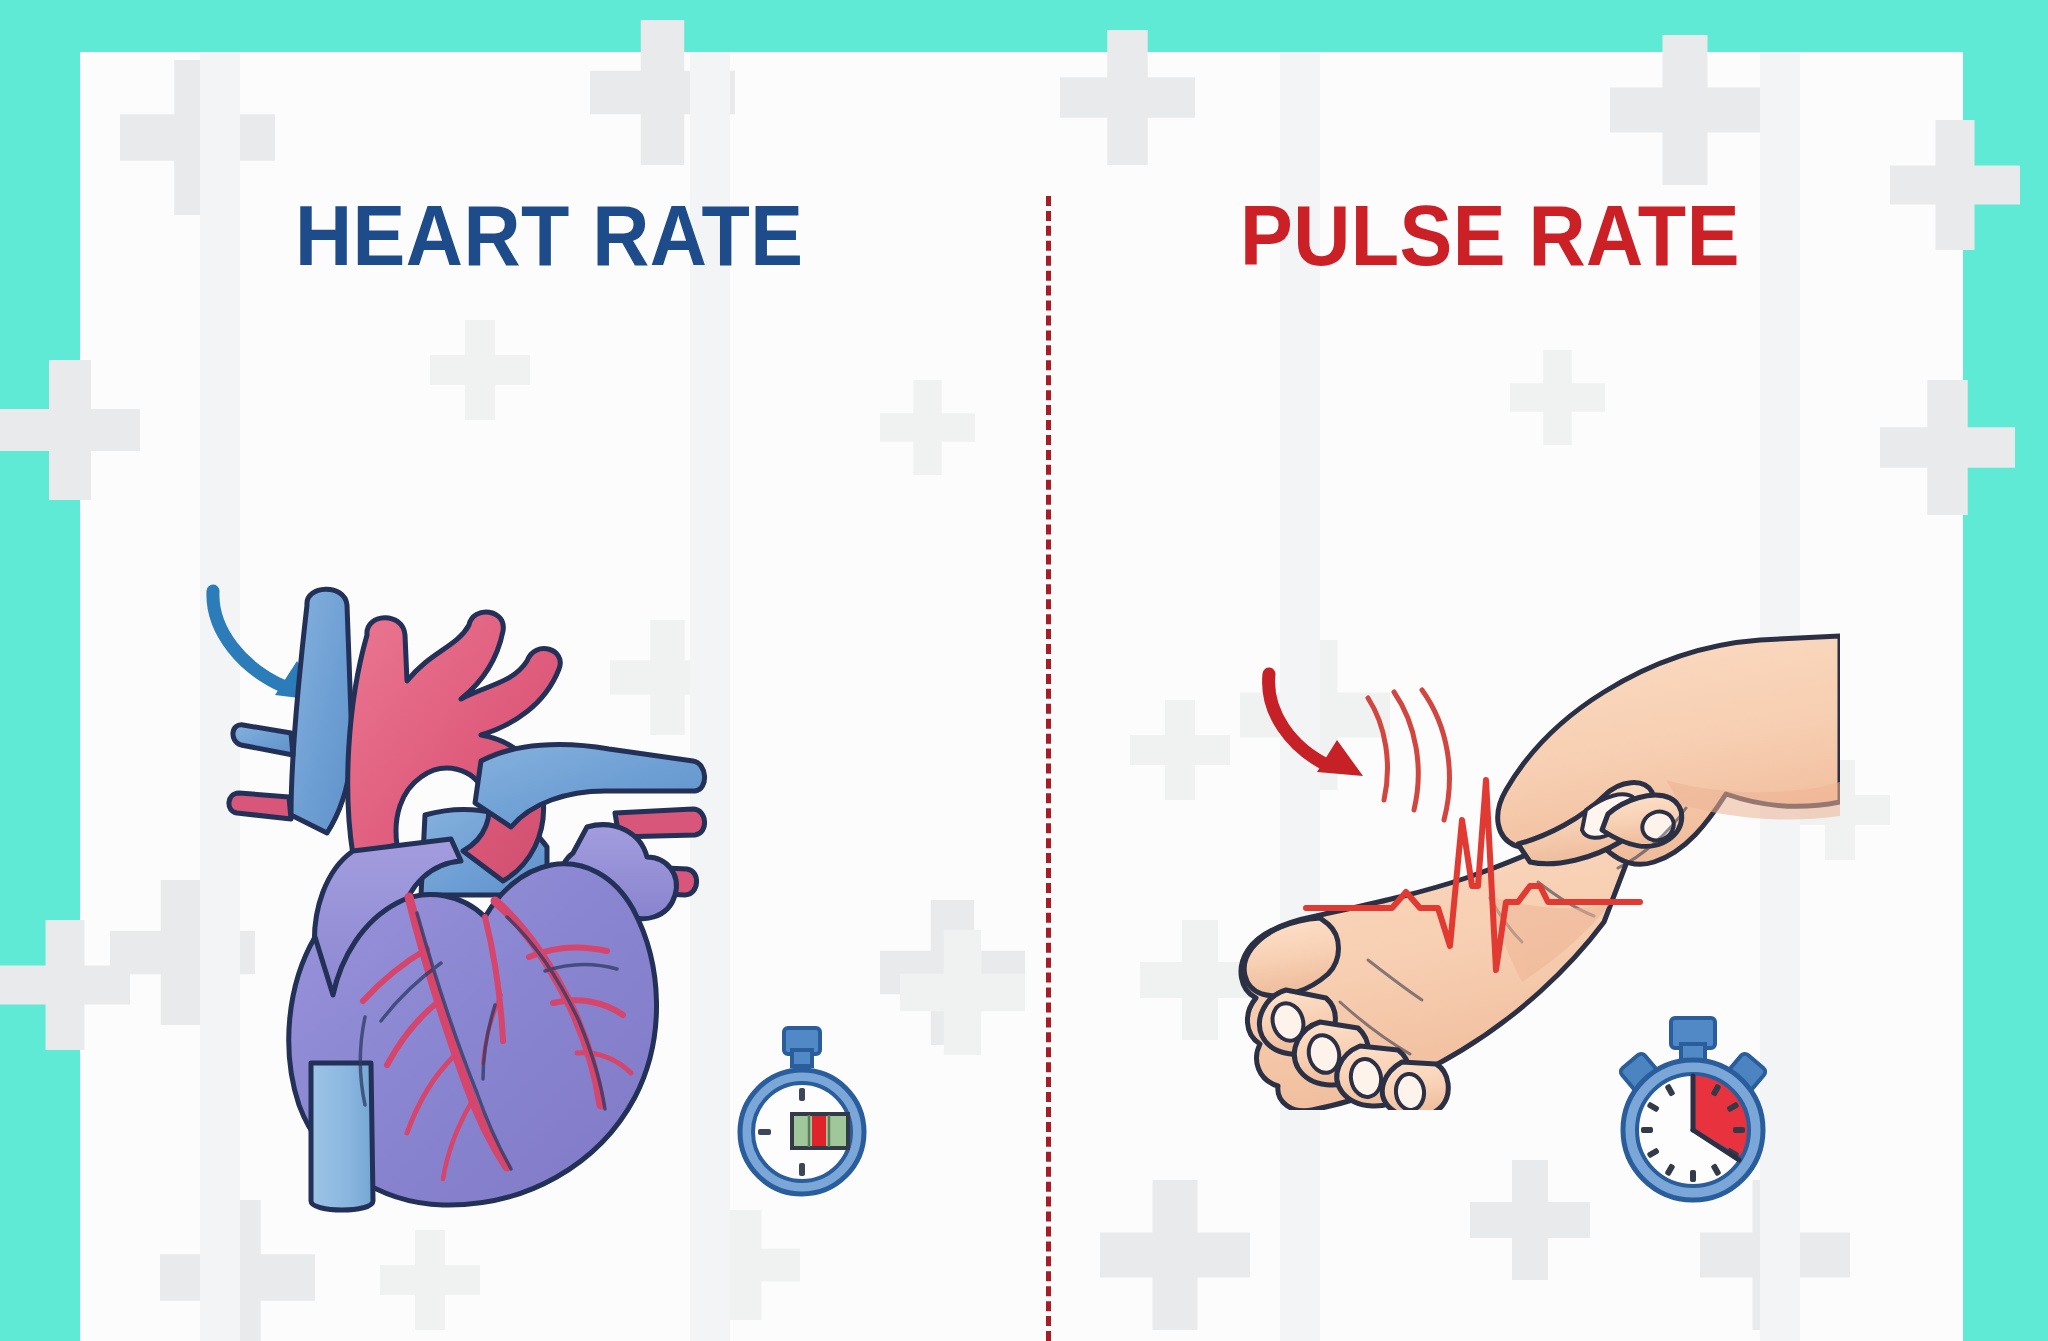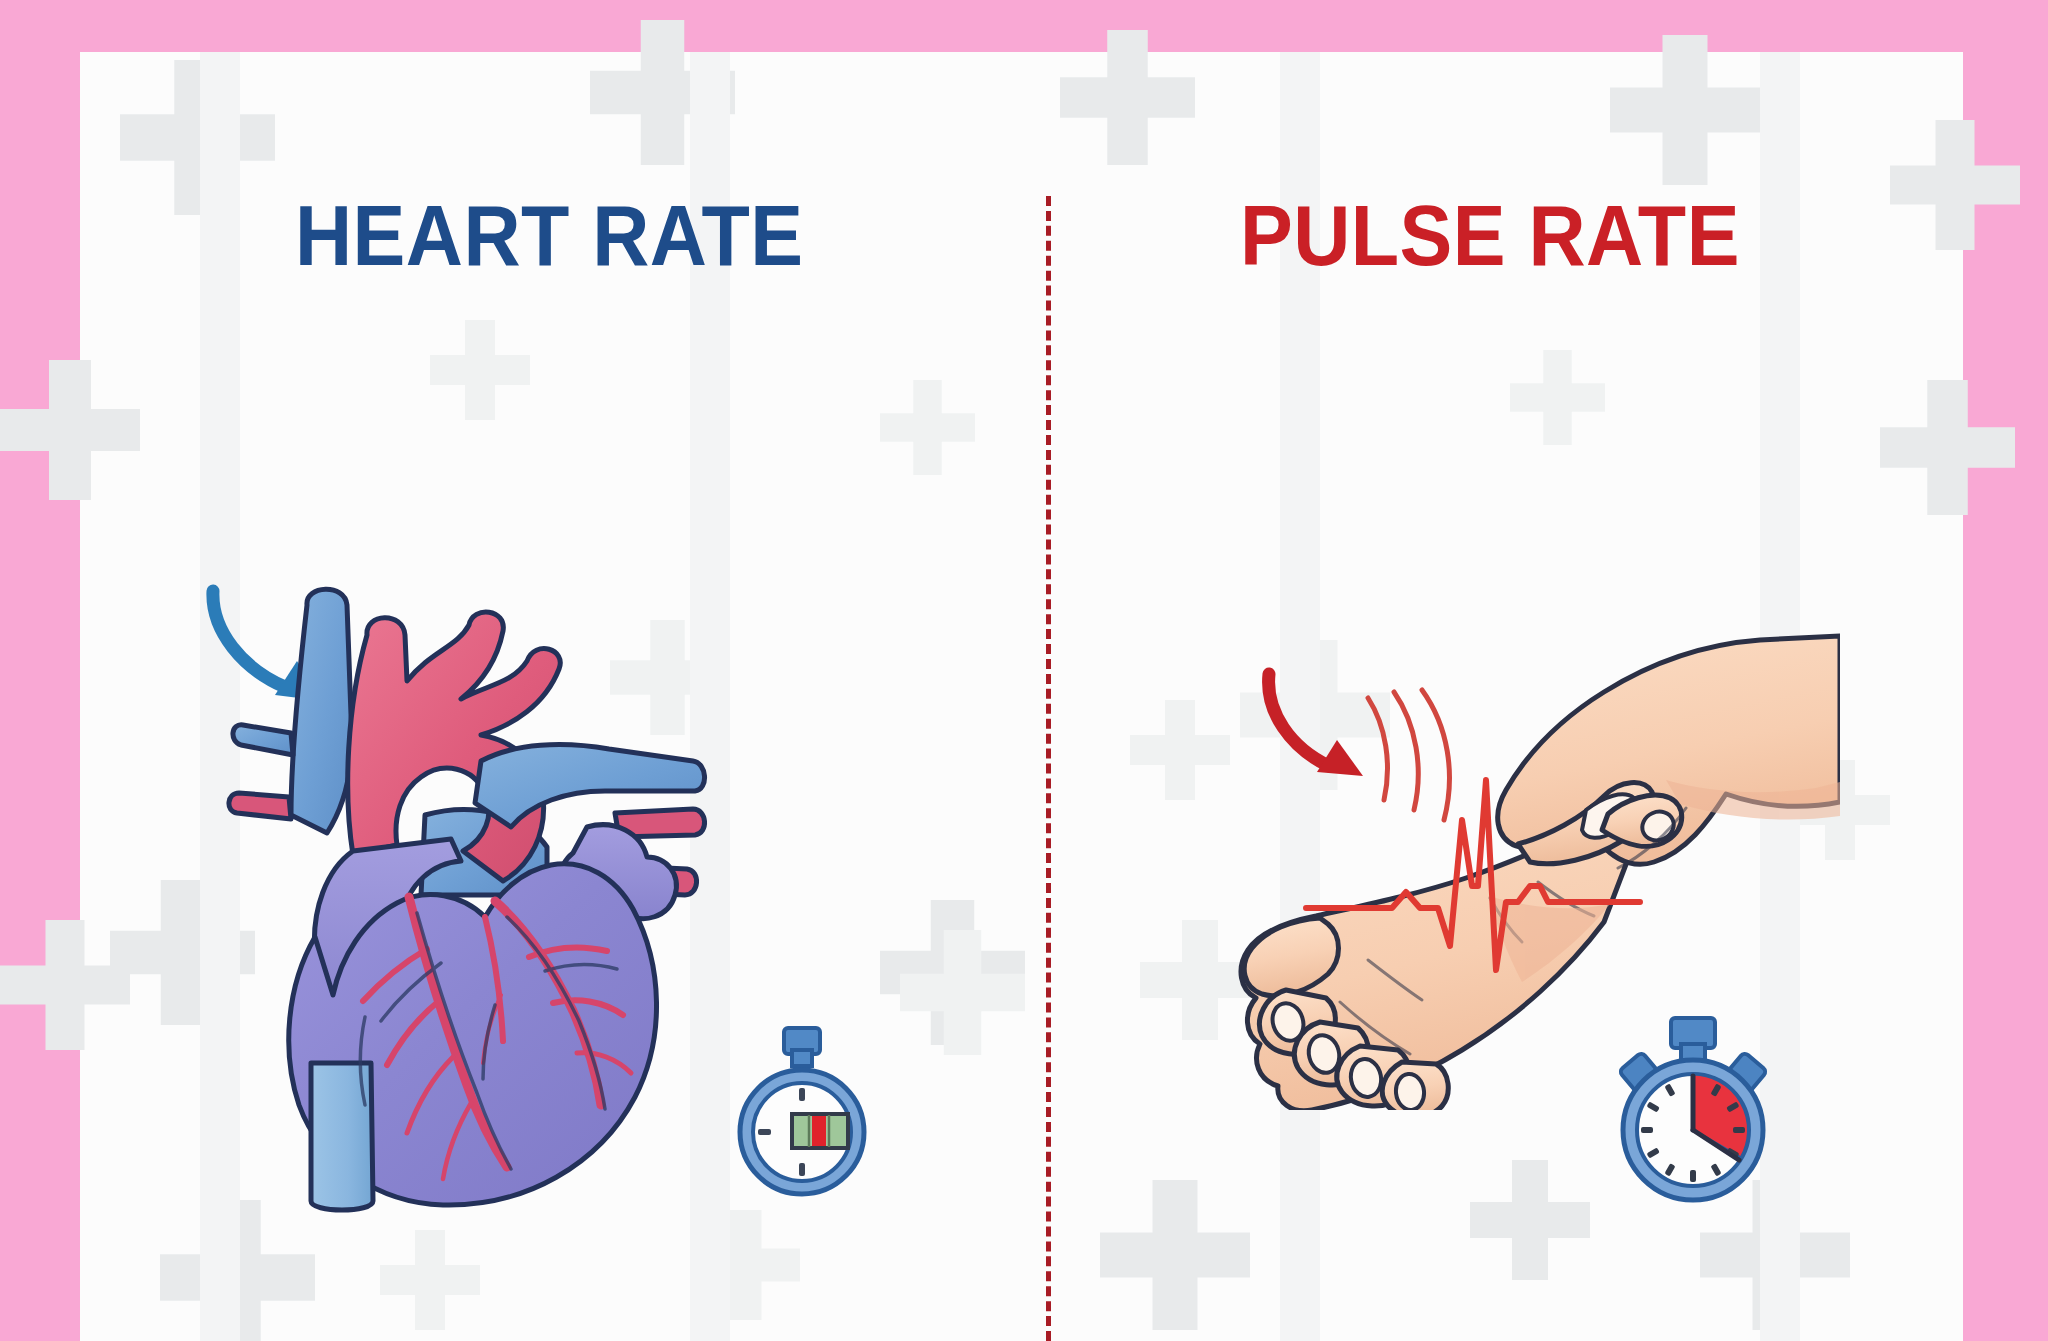--- a/index.html
+++ b/index.html
@@ -11,21 +11,21 @@
   body {
     font-family: "Liberation Sans", sans-serif;
   }
 
   
   #infographic {
     position: relative;
     width: 2048px;
     height: 1341px;
     overflow: hidden;
-    background: #f9a8d4;
+    background: #5eead4;
   }
 
   
   .panel {
     position: absolute;
     left: 80px;
     top: 52px;
     width: 1883px;
     height: 1289px;
     background: #fcfcfc;

